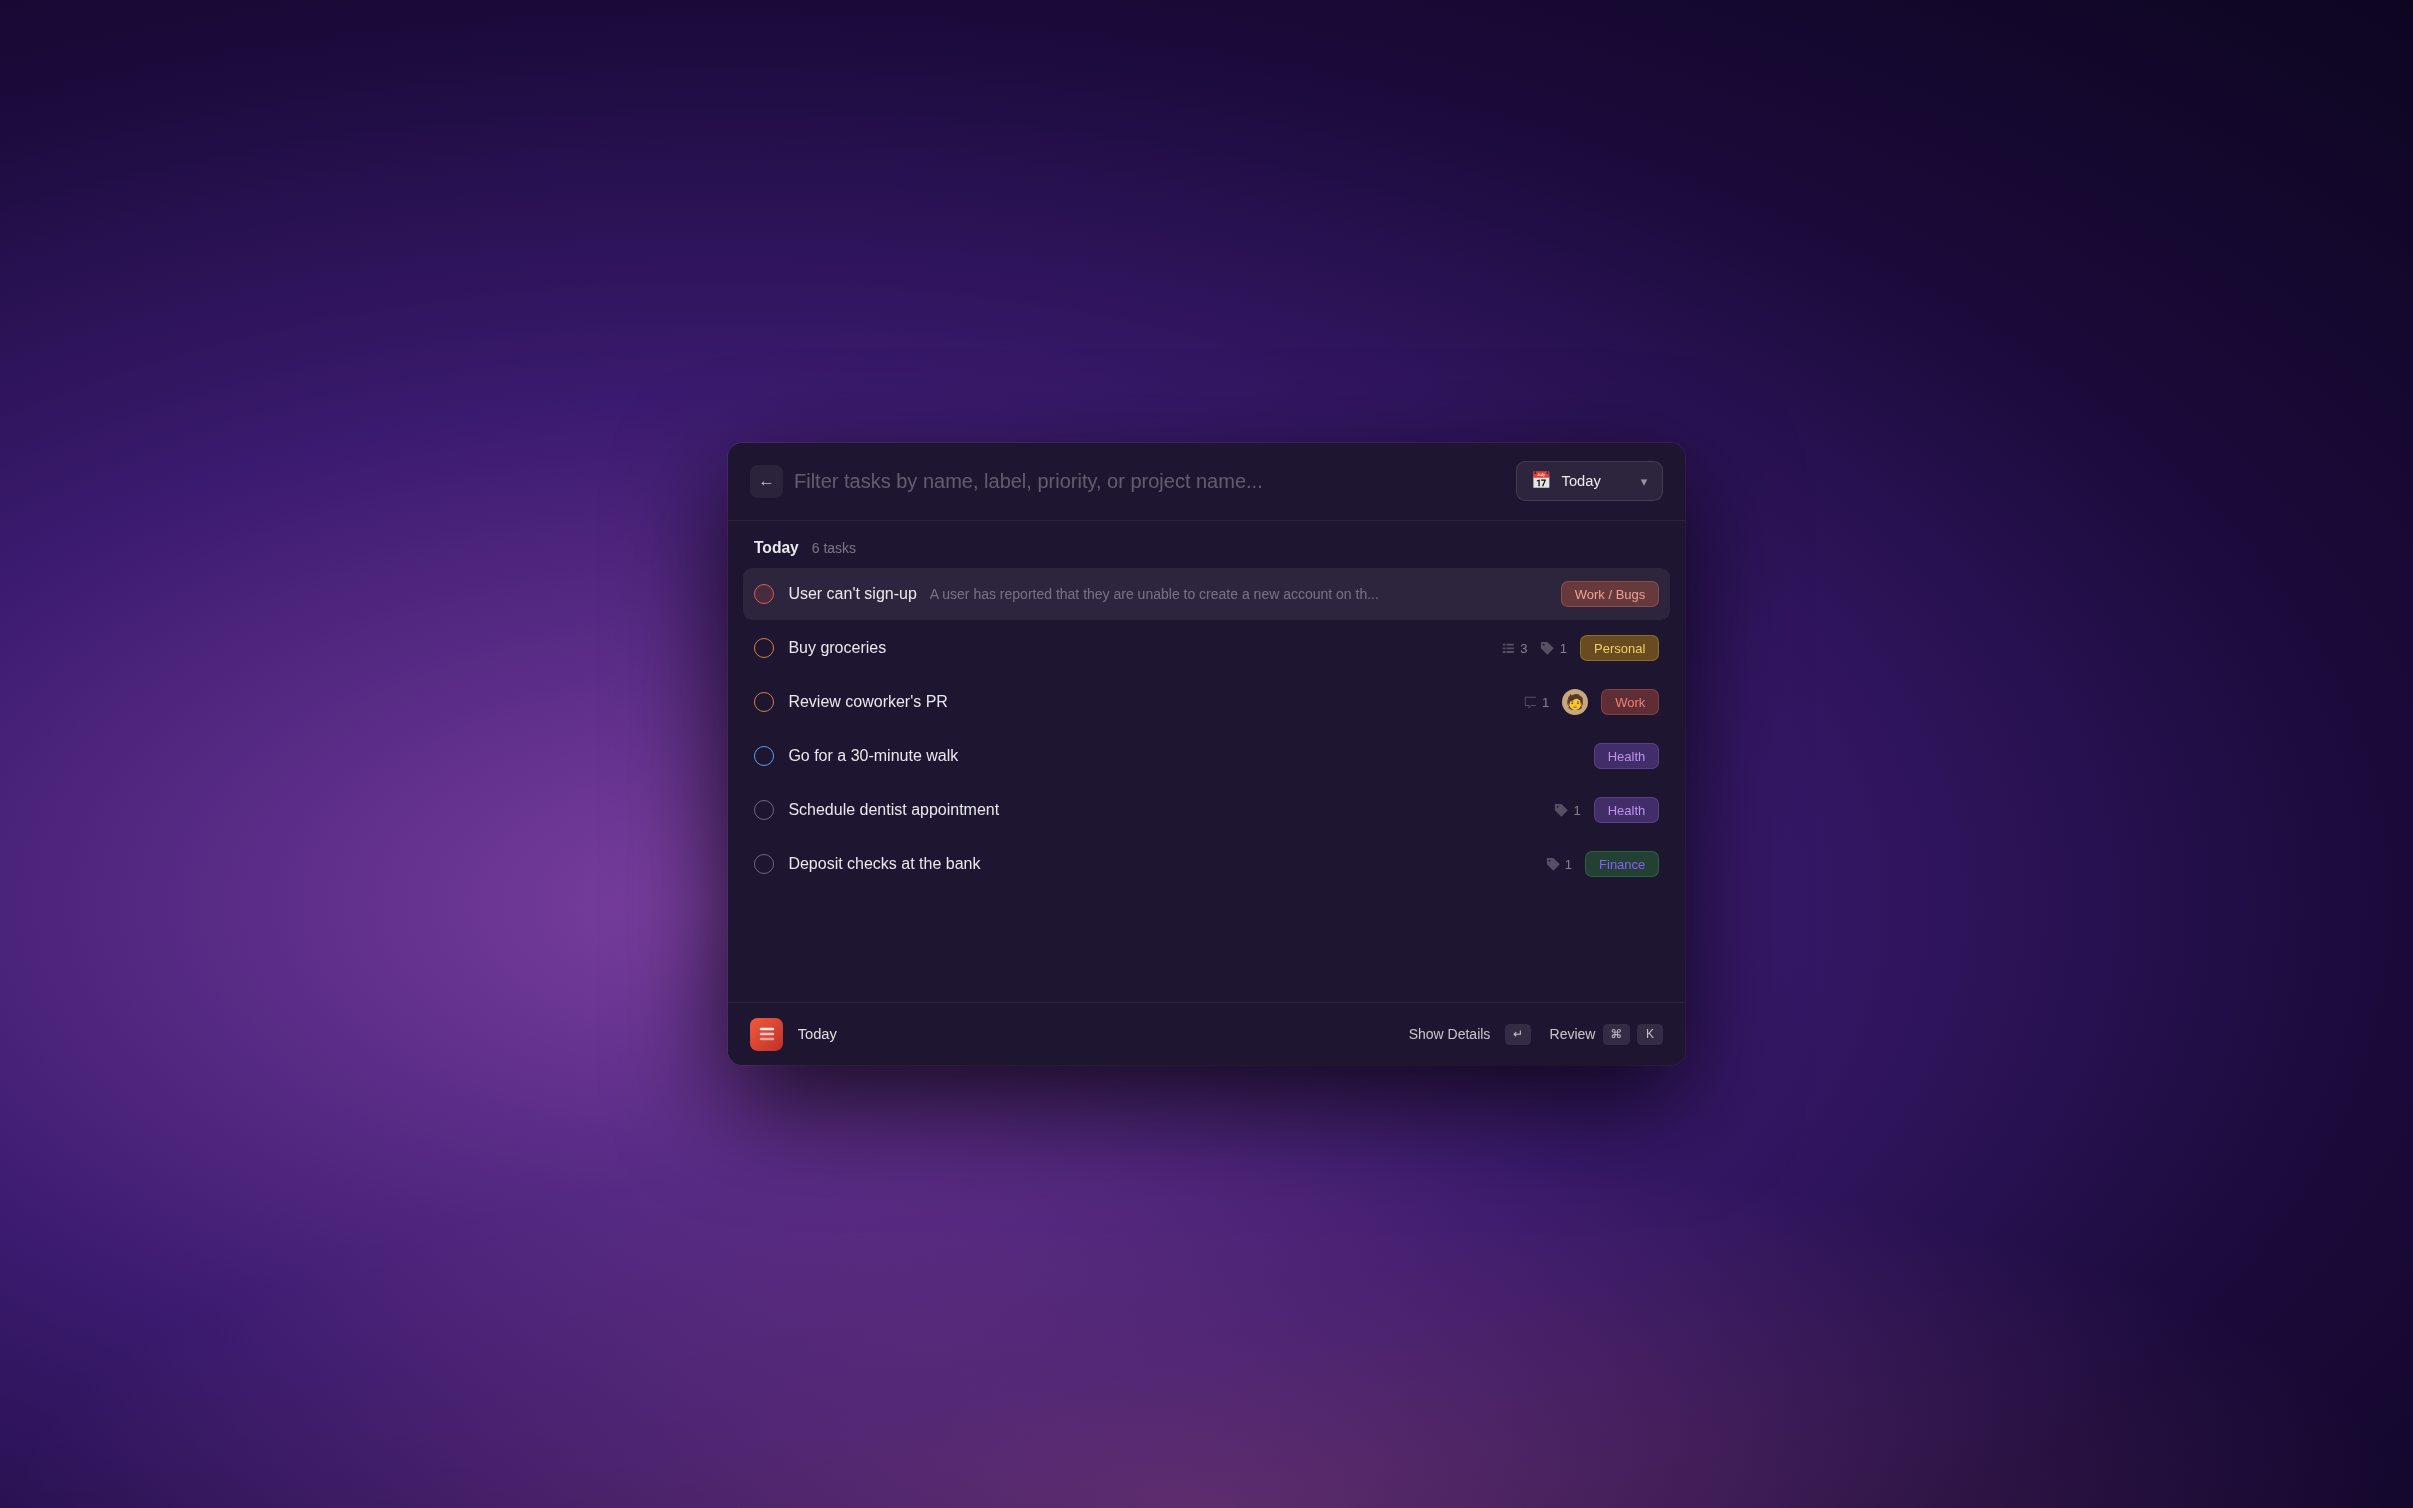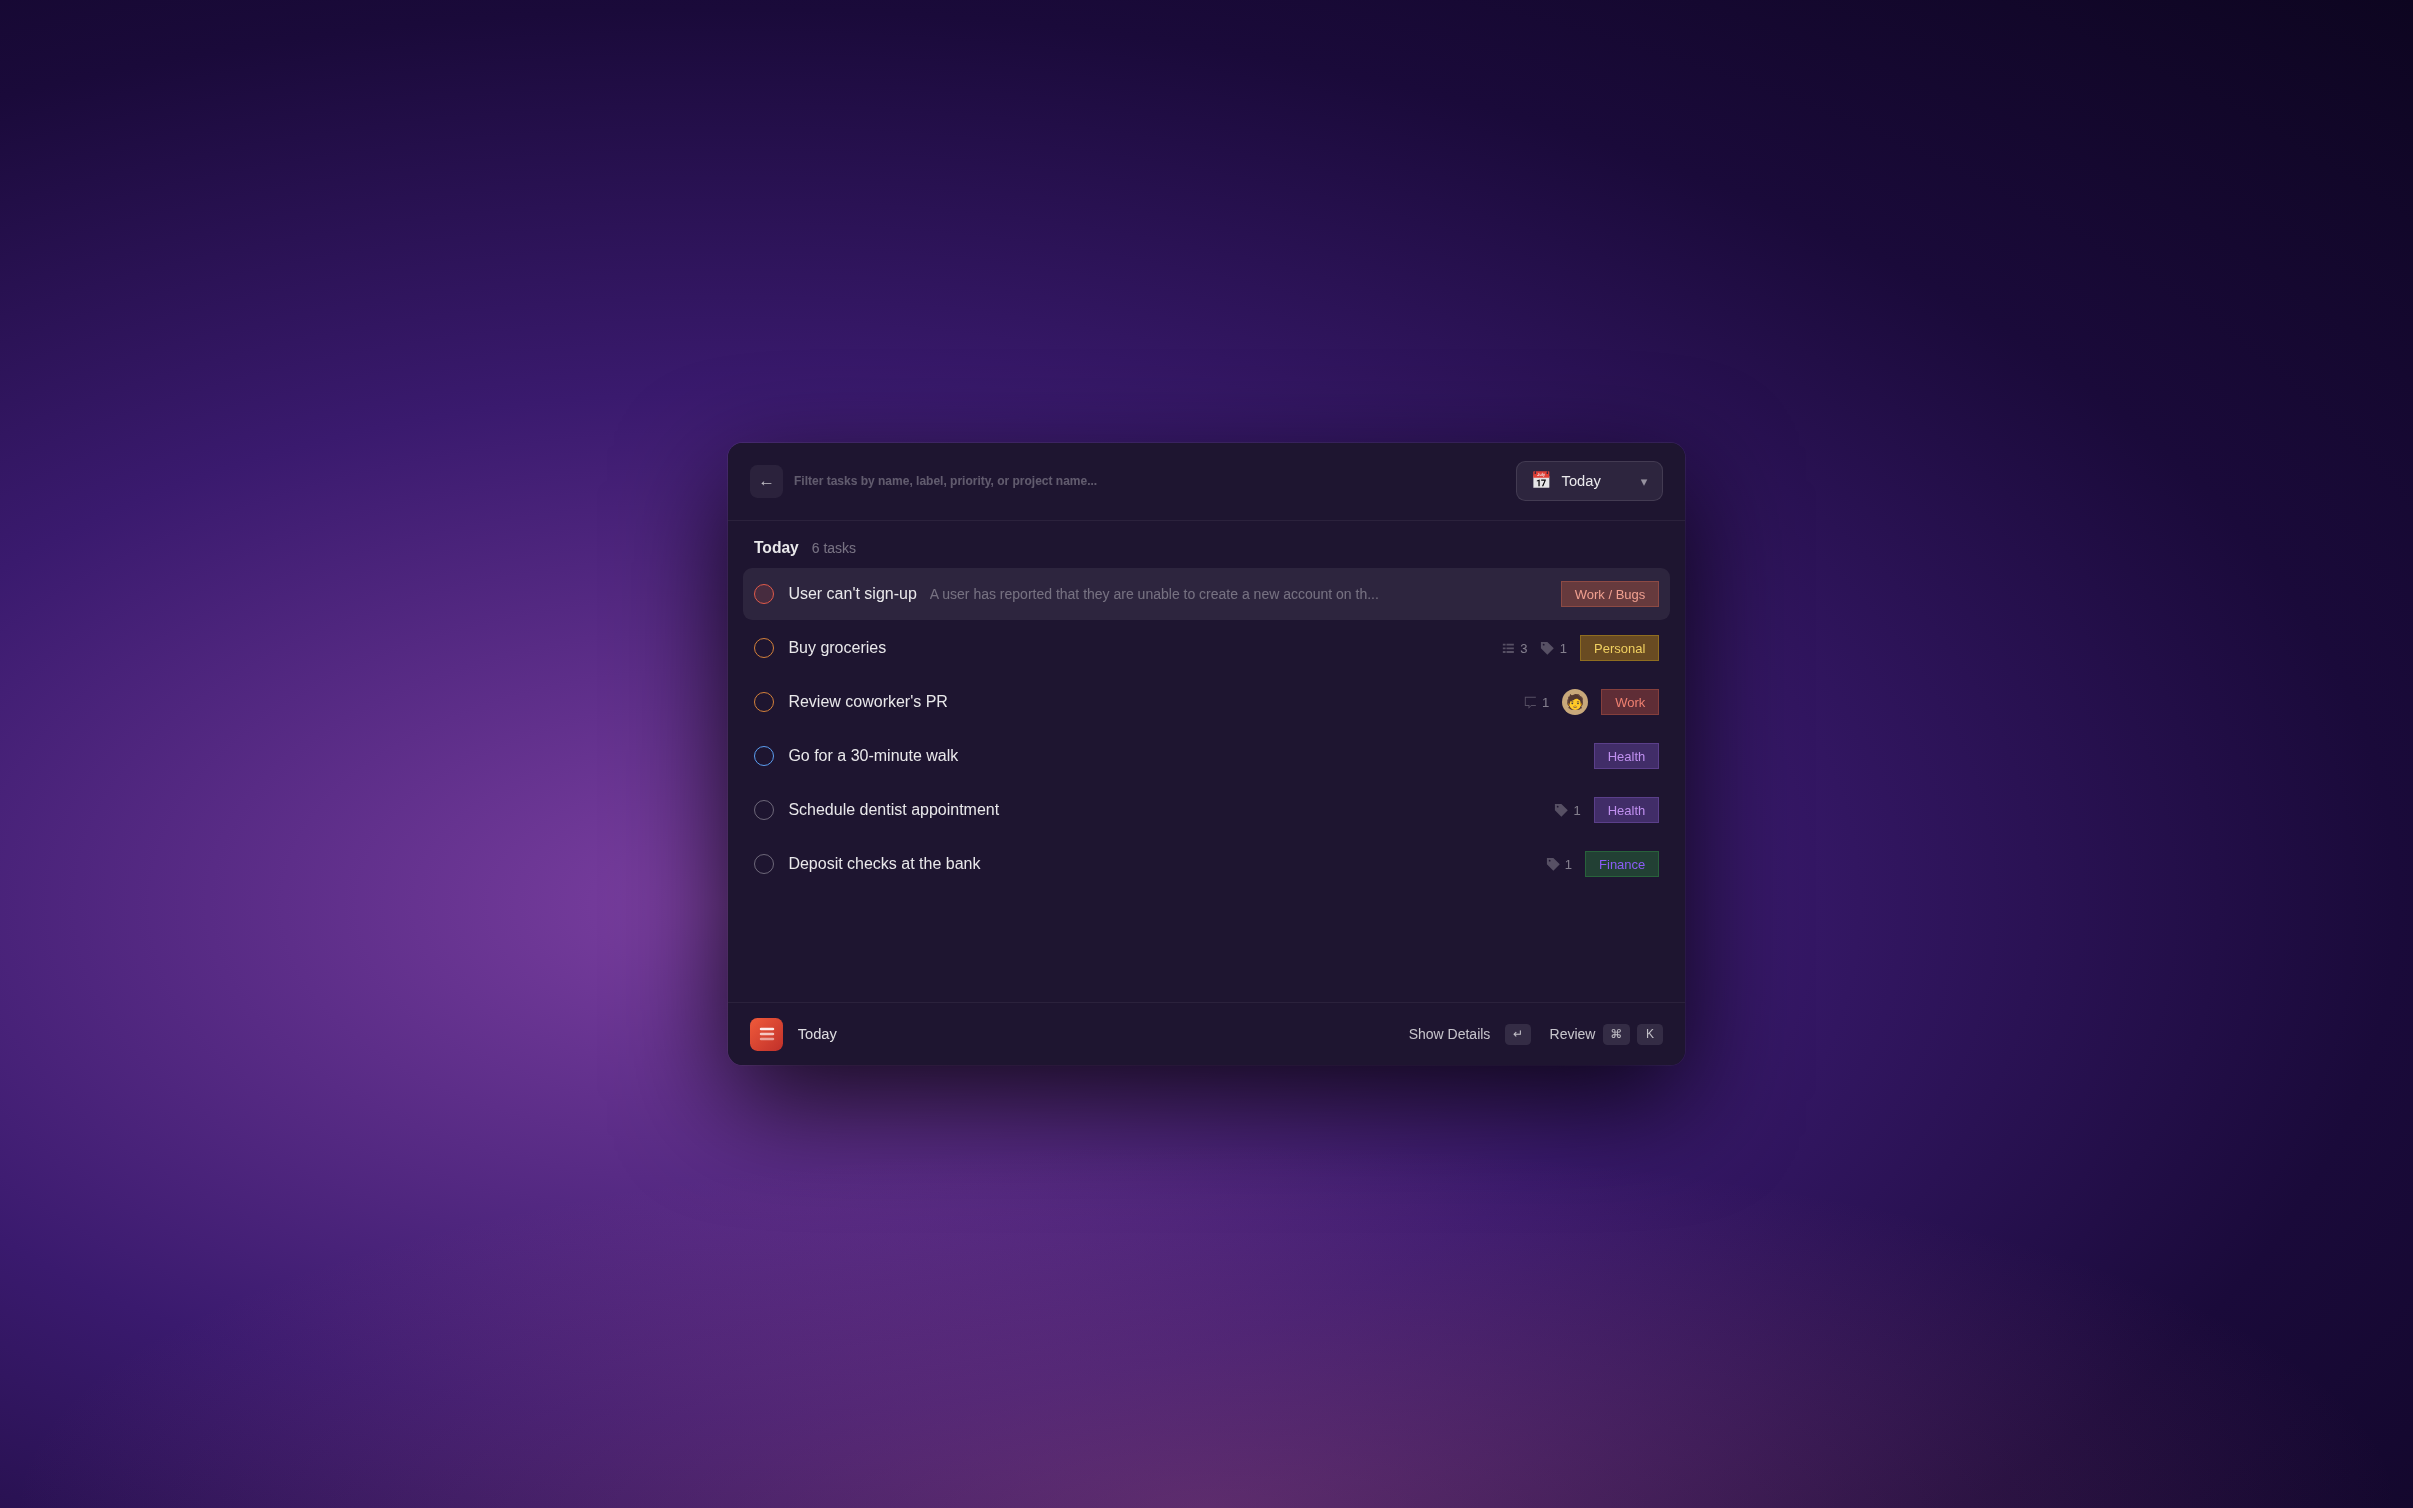--- a/index.html
+++ b/index.html
@@ -65,24 +65,23 @@
       color: rgba(255,255,255,0.7);
       font-size: 16.6px;
     }
 
     .search-input {
       flex: 1;
       background: transparent;
       border: none;
       outline: none;
       color: rgba(255,255,255,0.3);
-      font-size: 12px;
+      font-size: 20px;
       font-family: inherit;
       caret-color: #fff;
-      font-weight: bold;
     }
 
     .search-input::placeholder {
       color: rgba(255,255,255,0.3);
     }
 
     .date-selector {
       display: flex;
       align-items: center;
       gap: 9.2px;
@@ -221,21 +220,21 @@
       border-radius: 50%;
       background: #c8a87a;
       display: flex;
       align-items: center;
       justify-content: center;
       font-size: 14.7px;
     }
 
     .tag {
       padding: 4.6px 13px;
-      border-radius: 0;
+      border-radius: 7px;
       font-size: 13px;
       font-weight: 500;
     }
 
     .tag-work-bugs {
       background: rgba(160, 80, 60, 0.5);
       color: #f0a090;
       border: 0.9px solid rgba(200, 100, 80, 0.4);
     }
 

